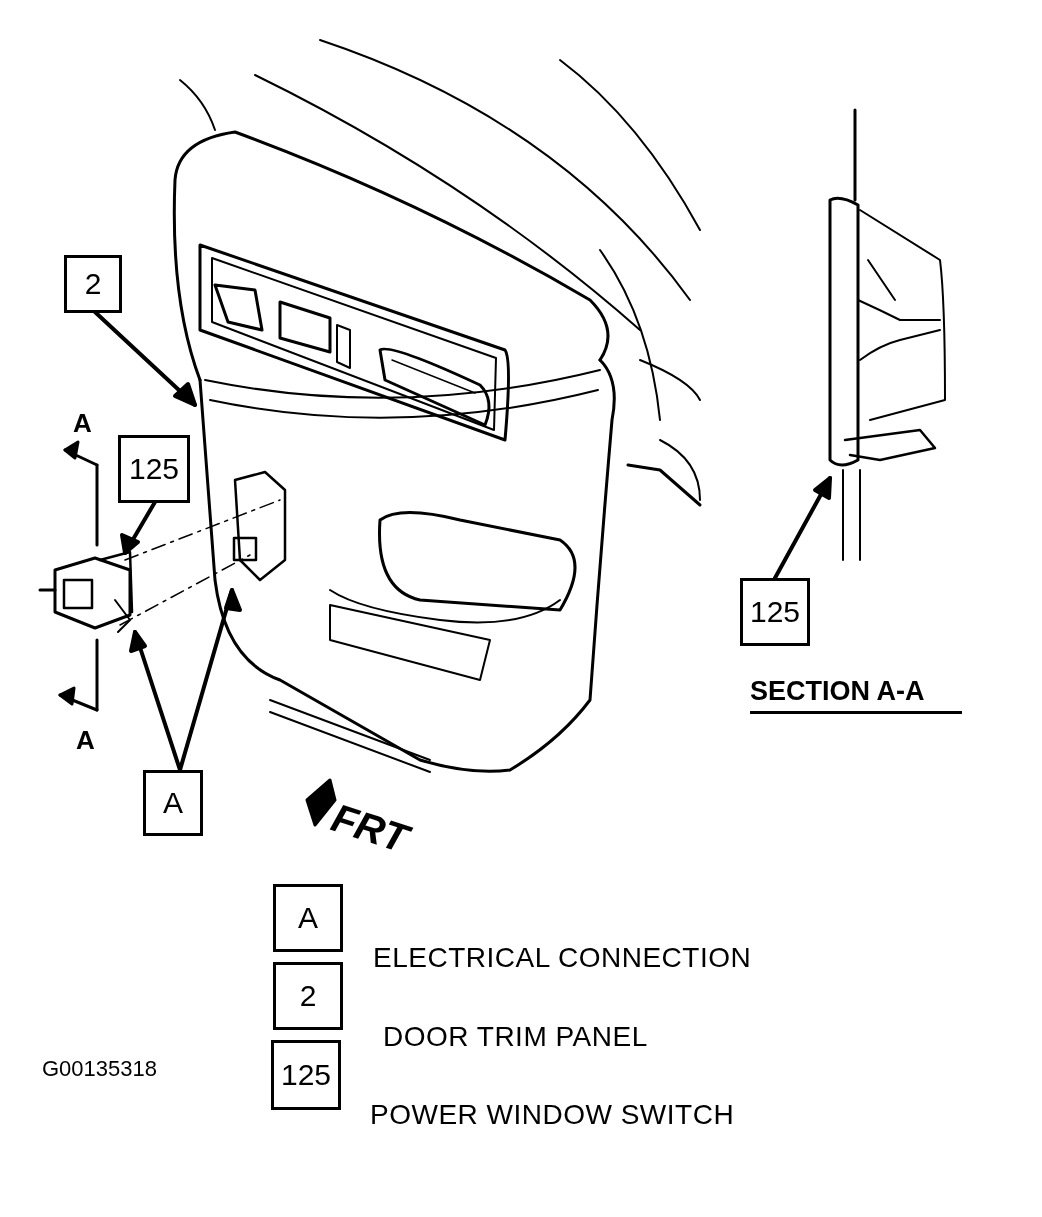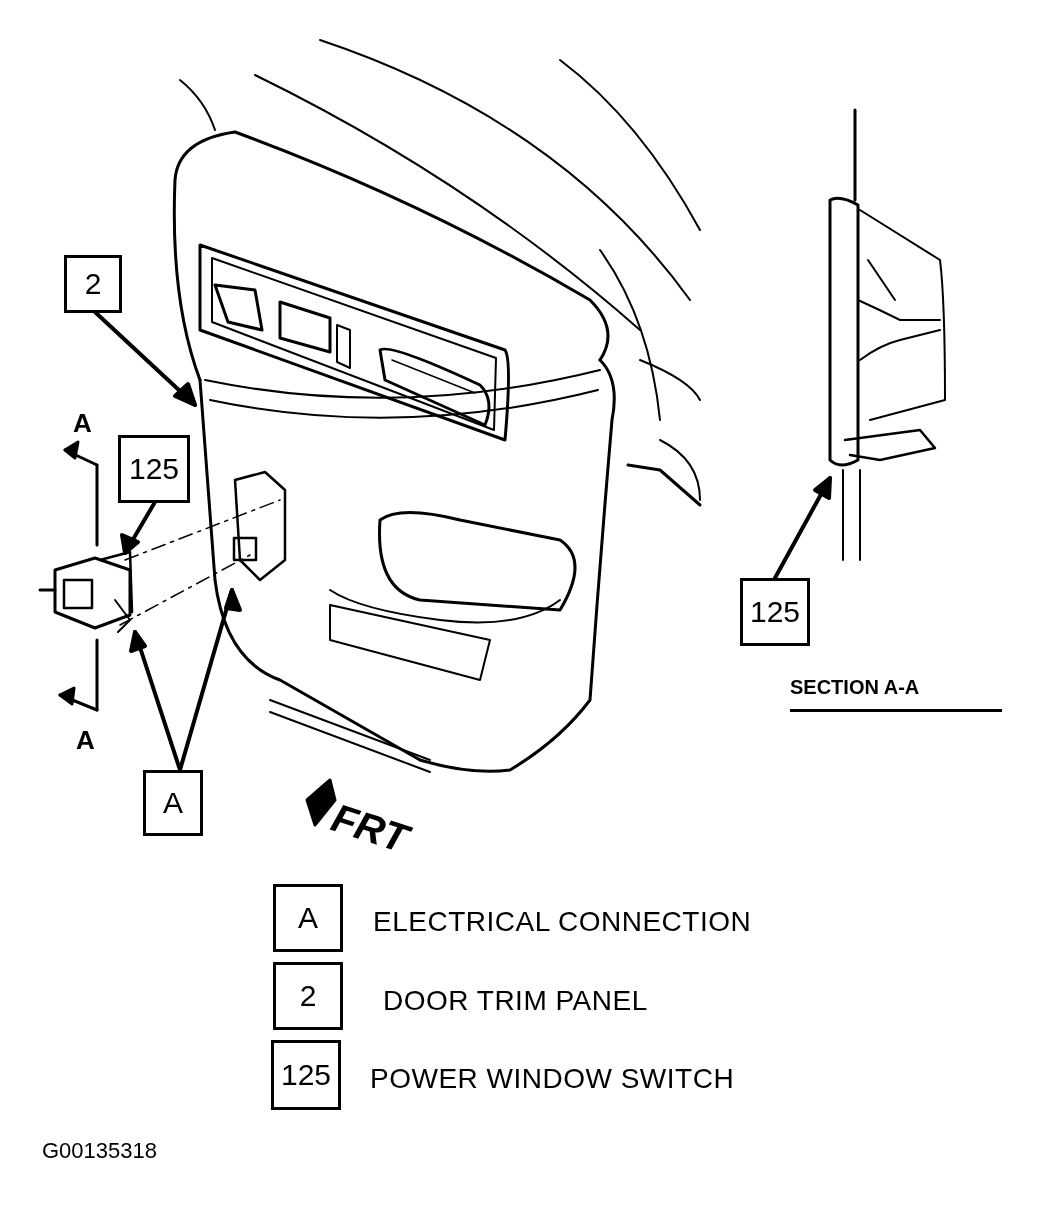--- a/index.html
+++ b/index.html
@@ -1,20 +1,20 @@
 <!DOCTYPE html>
 <html><head>
 <meta charset="utf-8">
 <style>
   html, body { margin: 0; padding: 0; background: #ffffff; }
   body { width: 1042px; height: 1217px; position: relative; overflow: hidden; font-family: "Liberation Sans", sans-serif; color: #000; }
   svg.drawing { position: absolute; left: 0; top: 0; }
   .callout { position: absolute; border: 3px solid #000; background: #fff; display: flex; align-items: center; justify-content: center; font-size: 30px; box-sizing: border-box; }
-  .lbl { position: absolute; font-size: 28px; letter-spacing: 0.5px; }
-  .section-title { position: absolute; font-weight: bold; font-size: 20px; border-bottom: 3px solid #000; padding-bottom: 10px; margin-left: 40px; }
+  .lbl { position: absolute; font-size: 28px; letter-spacing: 0.5px; margin-top: 36px; }
+  .section-title { position: absolute; font-weight: bold; font-size: 27px; border-bottom: 3px solid #000; padding-bottom: 4px; }
   .frt { position: absolute; font-weight: bold; font-style: italic; font-size: 40px; transform: rotate(18deg); transform-origin: left top; }
   .secmark { position: absolute; font-weight: bold; font-size: 26px; }
   .figid { position: absolute; font-size: 22px; }
 </style>
 </head>
 <body>
 
 <svg class="drawing" width="1042" height="1217" viewBox="0 0 1042 1217" fill="none" stroke="#000" stroke-width="3" stroke-linecap="round" stroke-linejoin="round">
 
   <g>
@@ -122,13 +122,13 @@
 
 <div>
   <div class="callout" style="left:273px;top:884px;width:70px;height:68px;">A</div>
   <div class="lbl" style="left:373px;top:906px;">ELECTRICAL CONNECTION</div>
   <div class="callout" style="left:273px;top:962px;width:70px;height:68px;">2</div>
   <div class="lbl" style="left:383px;top:985px;">DOOR TRIM PANEL</div>
   <div class="callout" style="left:271px;top:1040px;width:70px;height:70px;">125</div>
   <div class="lbl" style="left:370px;top:1063px;text-align:right;">POWER WINDOW SWITCH</div>
 </div>
 
-<div class="figid" style="left:42px;top:1138px;">G00135318</div>
+<div class="figid" style="left:42px;top:1056px;">G00135318</div>
 
 </body></html>

